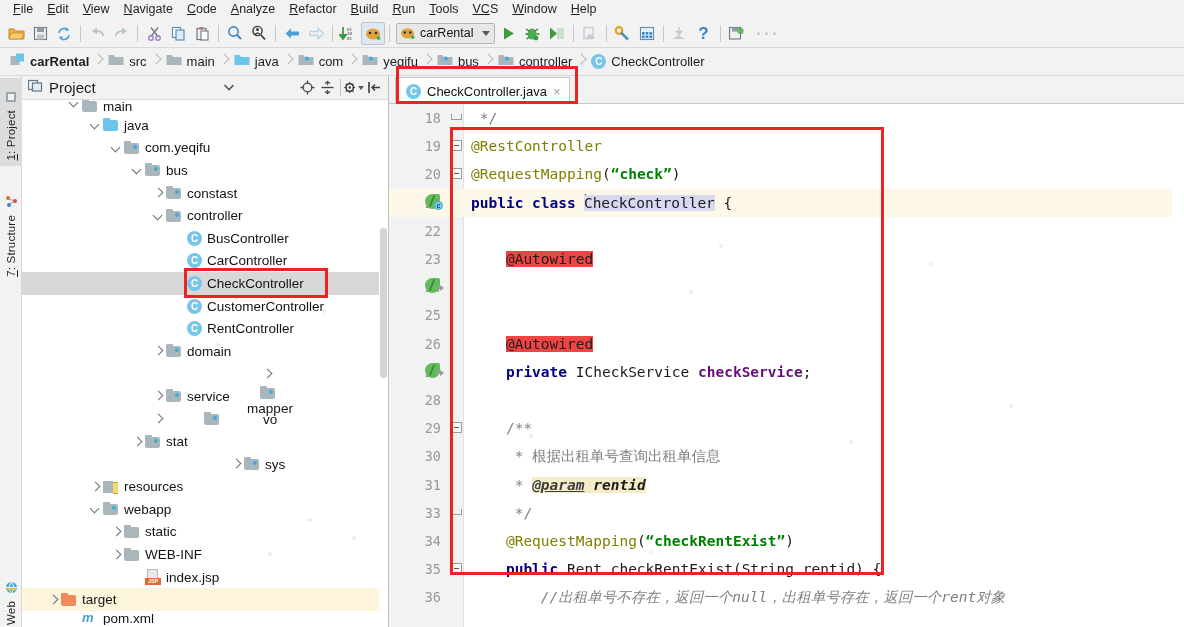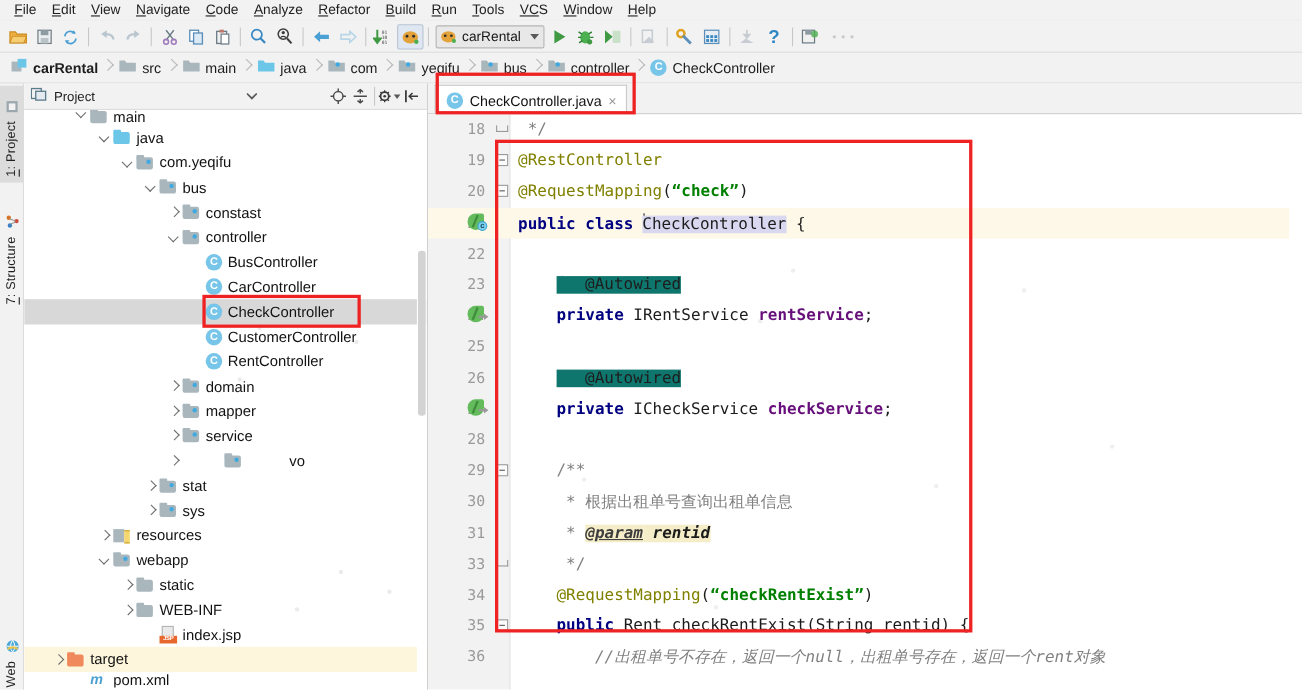--- a/index.html
+++ b/index.html
@@ -90,21 +90,21 @@
 
   
   .project-panel {
     position: absolute; top: 76px; left: 22px; width: 367px; height: 551px;
     background: #ffffff; border-right: 1px solid #c0c0c0;
   }
   .pp-header {
     height: 24px; background: #f2f2f2; display: flex; align-items: center;
     padding: 0 4px 0 6px; border-bottom: 1px solid #dcdcdc;
   }
-  .pp-title { font-size: 12px; color: #1d1d1d; margin-left: 6px; }
+  .pp-title { font-size: 15px; color: #1d1d1d; margin-left: 6px; }
   .pp-header .spacer { flex: 1; }
   .pp-ico { width: 20px; height: 20px; display: flex; align-items: center; justify-content: center; }
 
   .tree {
     position: relative; height: 527px; overflow: hidden;
     font-size: 13px; background: #ffffff;
   }
   .trow {
     position: relative; height: 22.6px; display: flex; align-items: center;
     white-space: nowrap; padding-right: 4px;
@@ -232,21 +232,21 @@
   .cmt { color: #808080; }
   .cmt-i { color: #808080; font-style: italic; }
   .field { color: #660e7a; font-weight: bold; }
   .jdoc-tag {
     color: #3d3d3d; font-style: italic; font-weight: bold;
     text-decoration: underline; background: #f5edc8;
   }
   .jdoc-val {
     color: #1b1b1b; font-style: italic; font-weight: bold; background: #f5edc8;
   }
-  .ann-hl { background: #0f766e; padding-left: 26px; }
+  .ann-hl { background: #ef4444; }
   .ident-hl { background: #d8d8f0; }
   .caret {
     display: inline-block; width: 0; border-left: 1.6px solid #1b1b1b;
     height: 17px; vertical-align: -3px; margin-right: -1.6px;
   }
 
   
   .fold-mark {
     position: absolute; left: 62px; width: 11px; height: 11px;
     border: 1px solid #9a9a9a; background: #fbfbfb;
@@ -726,49 +726,49 @@
           <span class="ico-class">C</span>
           <span class="tlabel">RentController</span>
         </div>
         <div class="trow" style="padding-left: 129px;">
           <span class="twist closed"></span>
           <span class="ico ico-folder">
             <span class="dot"></span>
           </span>
           <span class="tlabel">domain</span>
         </div>
+        <div class="trow" style="padding-left: 129px; flex-direction: column;">
+          <span class="twist closed"></span>
+          <span class="ico ico-folder">
+            <span class="dot"></span>
+          </span>
+          <span class="tlabel">mapper</span>
+        </div>
         <div class="trow" style="padding-left: 129px;">
           <span class="twist closed"></span>
           <span class="ico ico-folder">
             <span class="dot"></span>
           </span>
-          <span class="tlabel">mapper</span>
-        </div>
-        <div class="trow" style="padding-left: 129px;">
-          <span class="twist closed"></span>
-          <span class="ico ico-folder">
-            <span class="dot"></span>
-          </span>
           <span class="tlabel">service</span>
         </div>
         <div class="trow" style="padding-left: 129px; gap: 38px;">
           <span class="twist closed"></span>
           <span class="ico ico-folder">
             <span class="dot"></span>
           </span>
           <span class="tlabel">vo</span>
         </div>
         <div class="trow" style="padding-left: 108px;">
           <span class="twist closed"></span>
           <span class="ico ico-folder">
             <span class="dot"></span>
           </span>
           <span class="tlabel">stat</span>
         </div>
-        <div class="trow" style="padding-left: 108px;">
+        <div class="trow" style="padding-left: 108px; justify-content: center;">
           <span class="twist closed"></span>
           <span class="ico ico-folder">
             <span class="dot"></span>
           </span>
           <span class="tlabel">sys</span>
         </div>
         <div class="trow" style="padding-left: 66px;">
           <span class="twist closed"></span>
           <span class="ico ico-res"></span>
           <span class="tlabel">resources</span>
@@ -866,21 +866,20 @@
           <div class="ln">
             <span class="num">23</span>
             <span class="txt"><span class="plain">    </span><span class="ann-hl">@Autowired</span></span>
           </div>
           <div class="ln">
             <span class="num">24</span>
             <span class="bean-ico" style="top: 5px;">
               <span class="leaf"></span>
               <span class="arrow"></span>
             </span>
-            <span class="txt"><span class="plain">    </span><span class="kw">private </span><span class="plain">IRentService </span><span class="field">rentService</span><span class="plain">;</span></span>
           </div>
           <div class="ln">
             <span class="num">25</span>
             <span class="txt"></span>
           </div>
           <div class="ln">
             <span class="num">26</span>
             <span class="txt"><span class="plain">    </span><span class="ann-hl">@Autowired</span></span>
           </div>
           <div class="ln">

